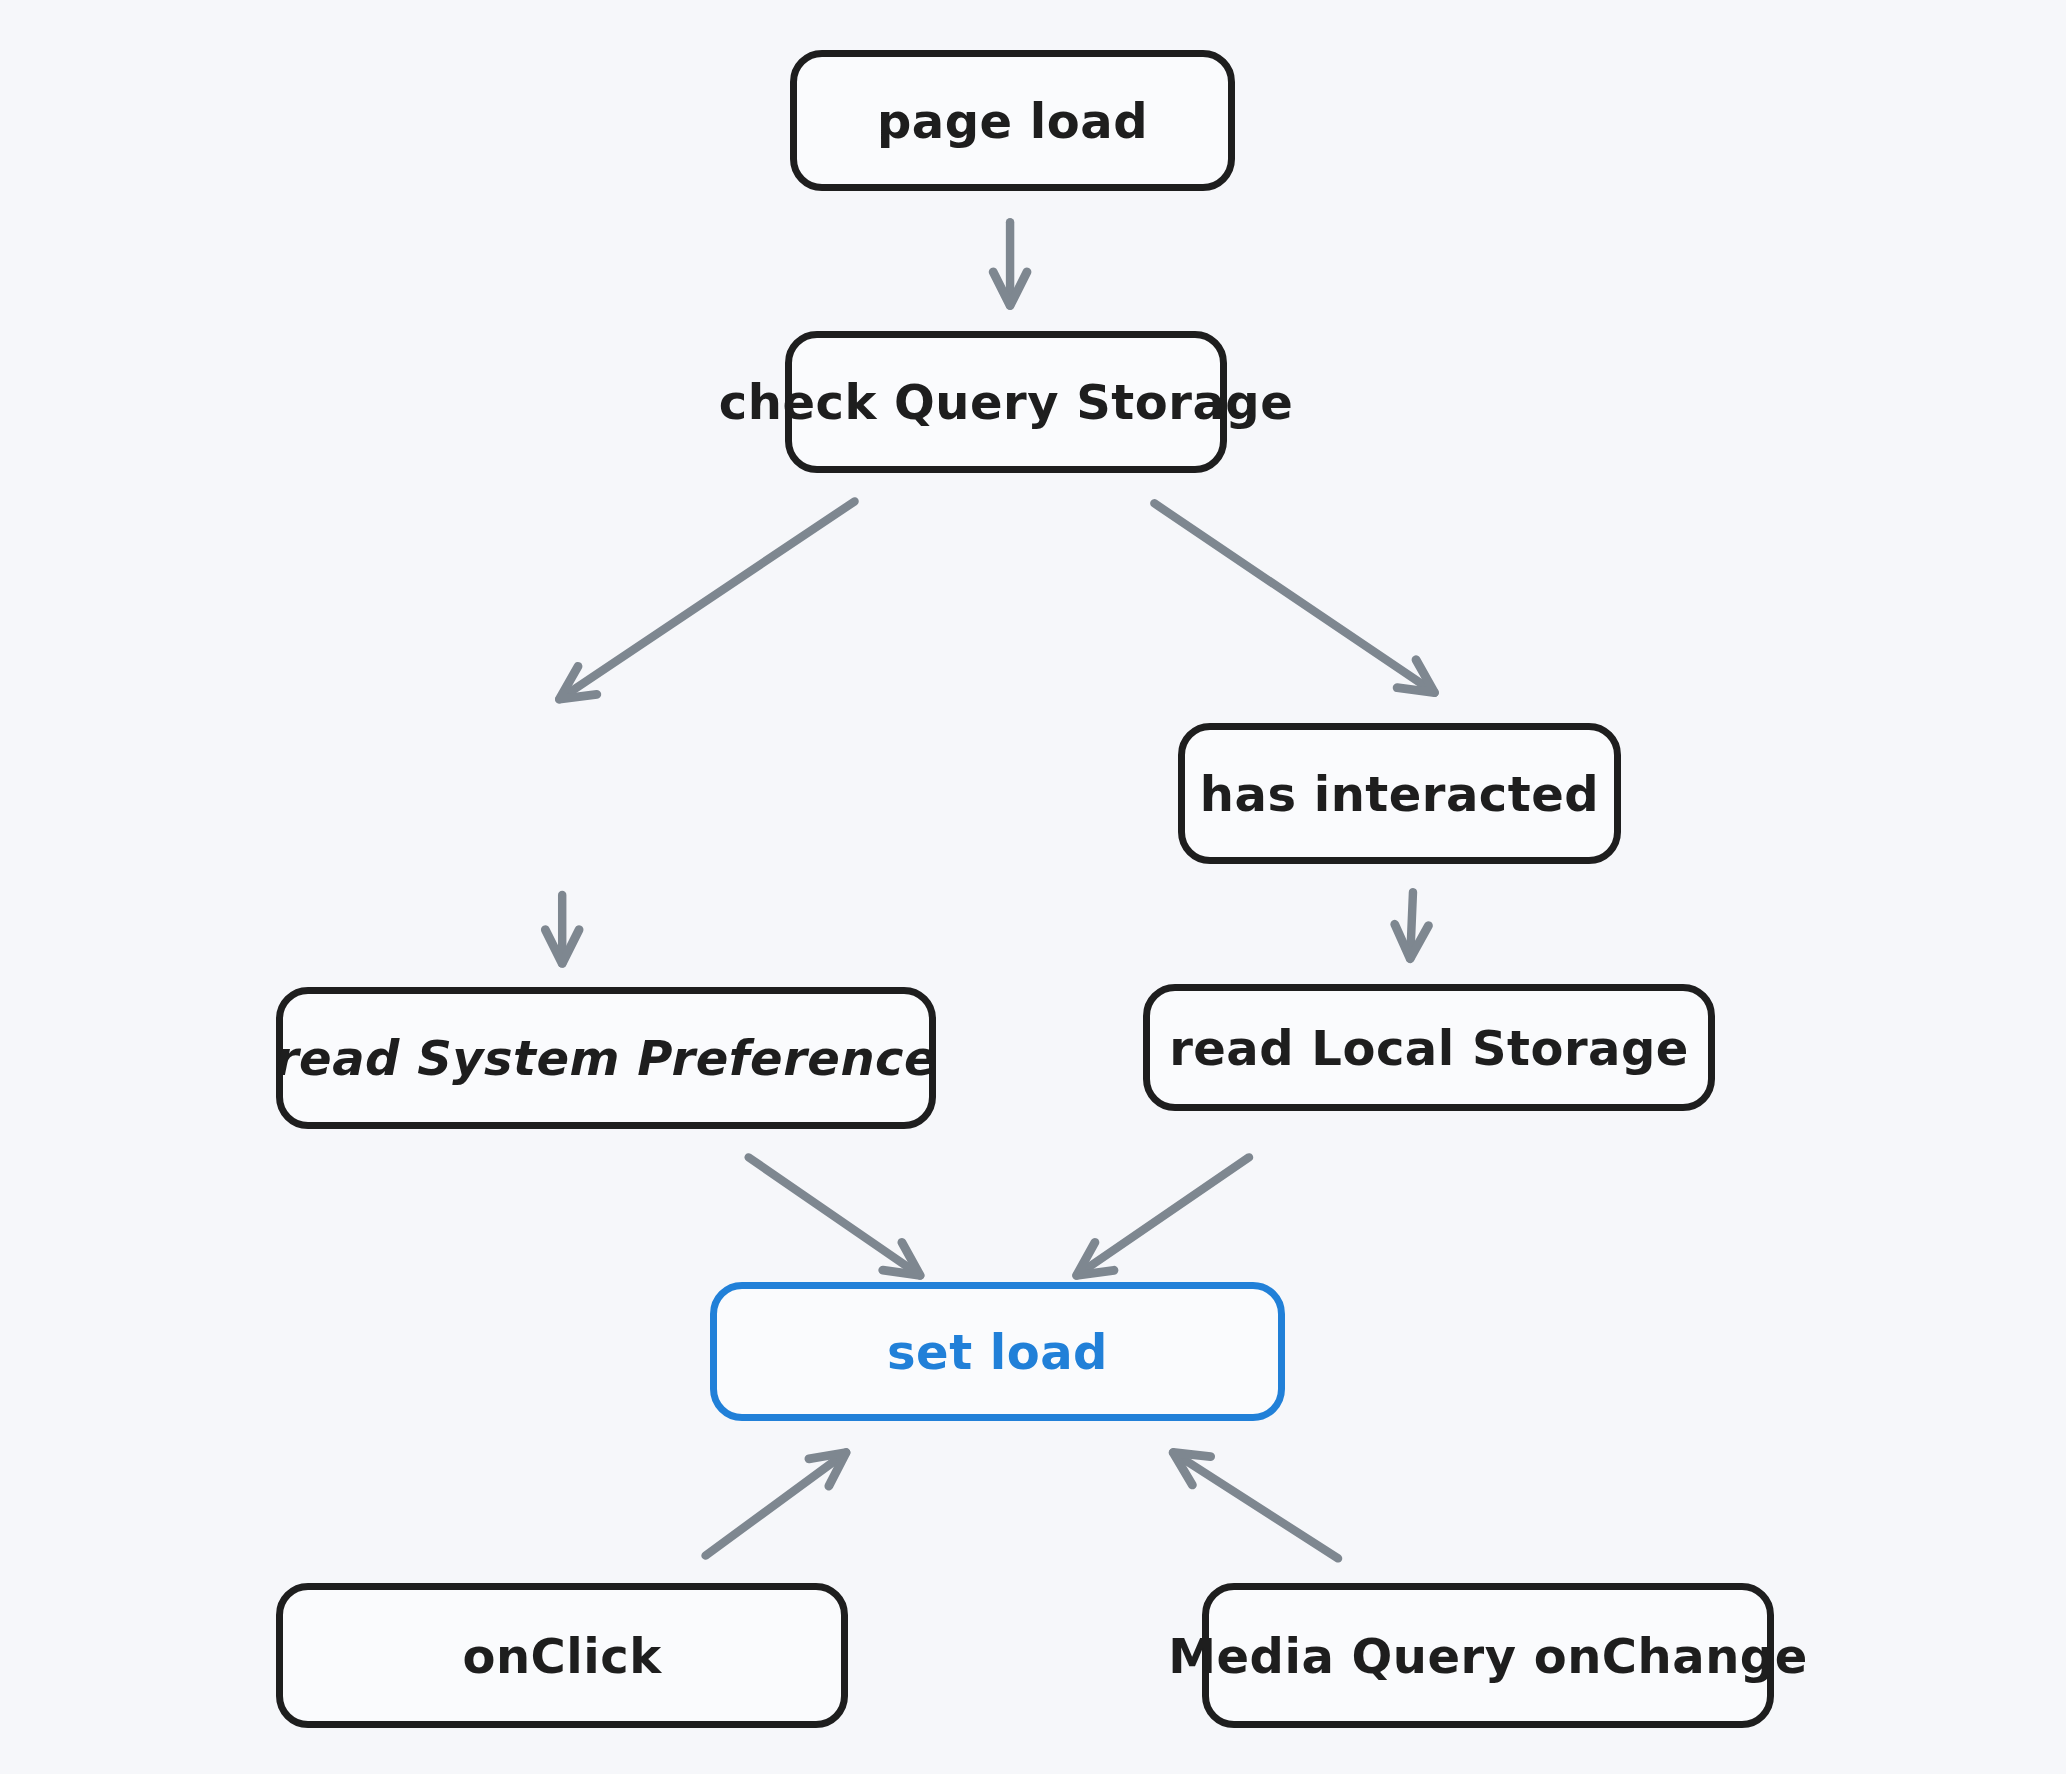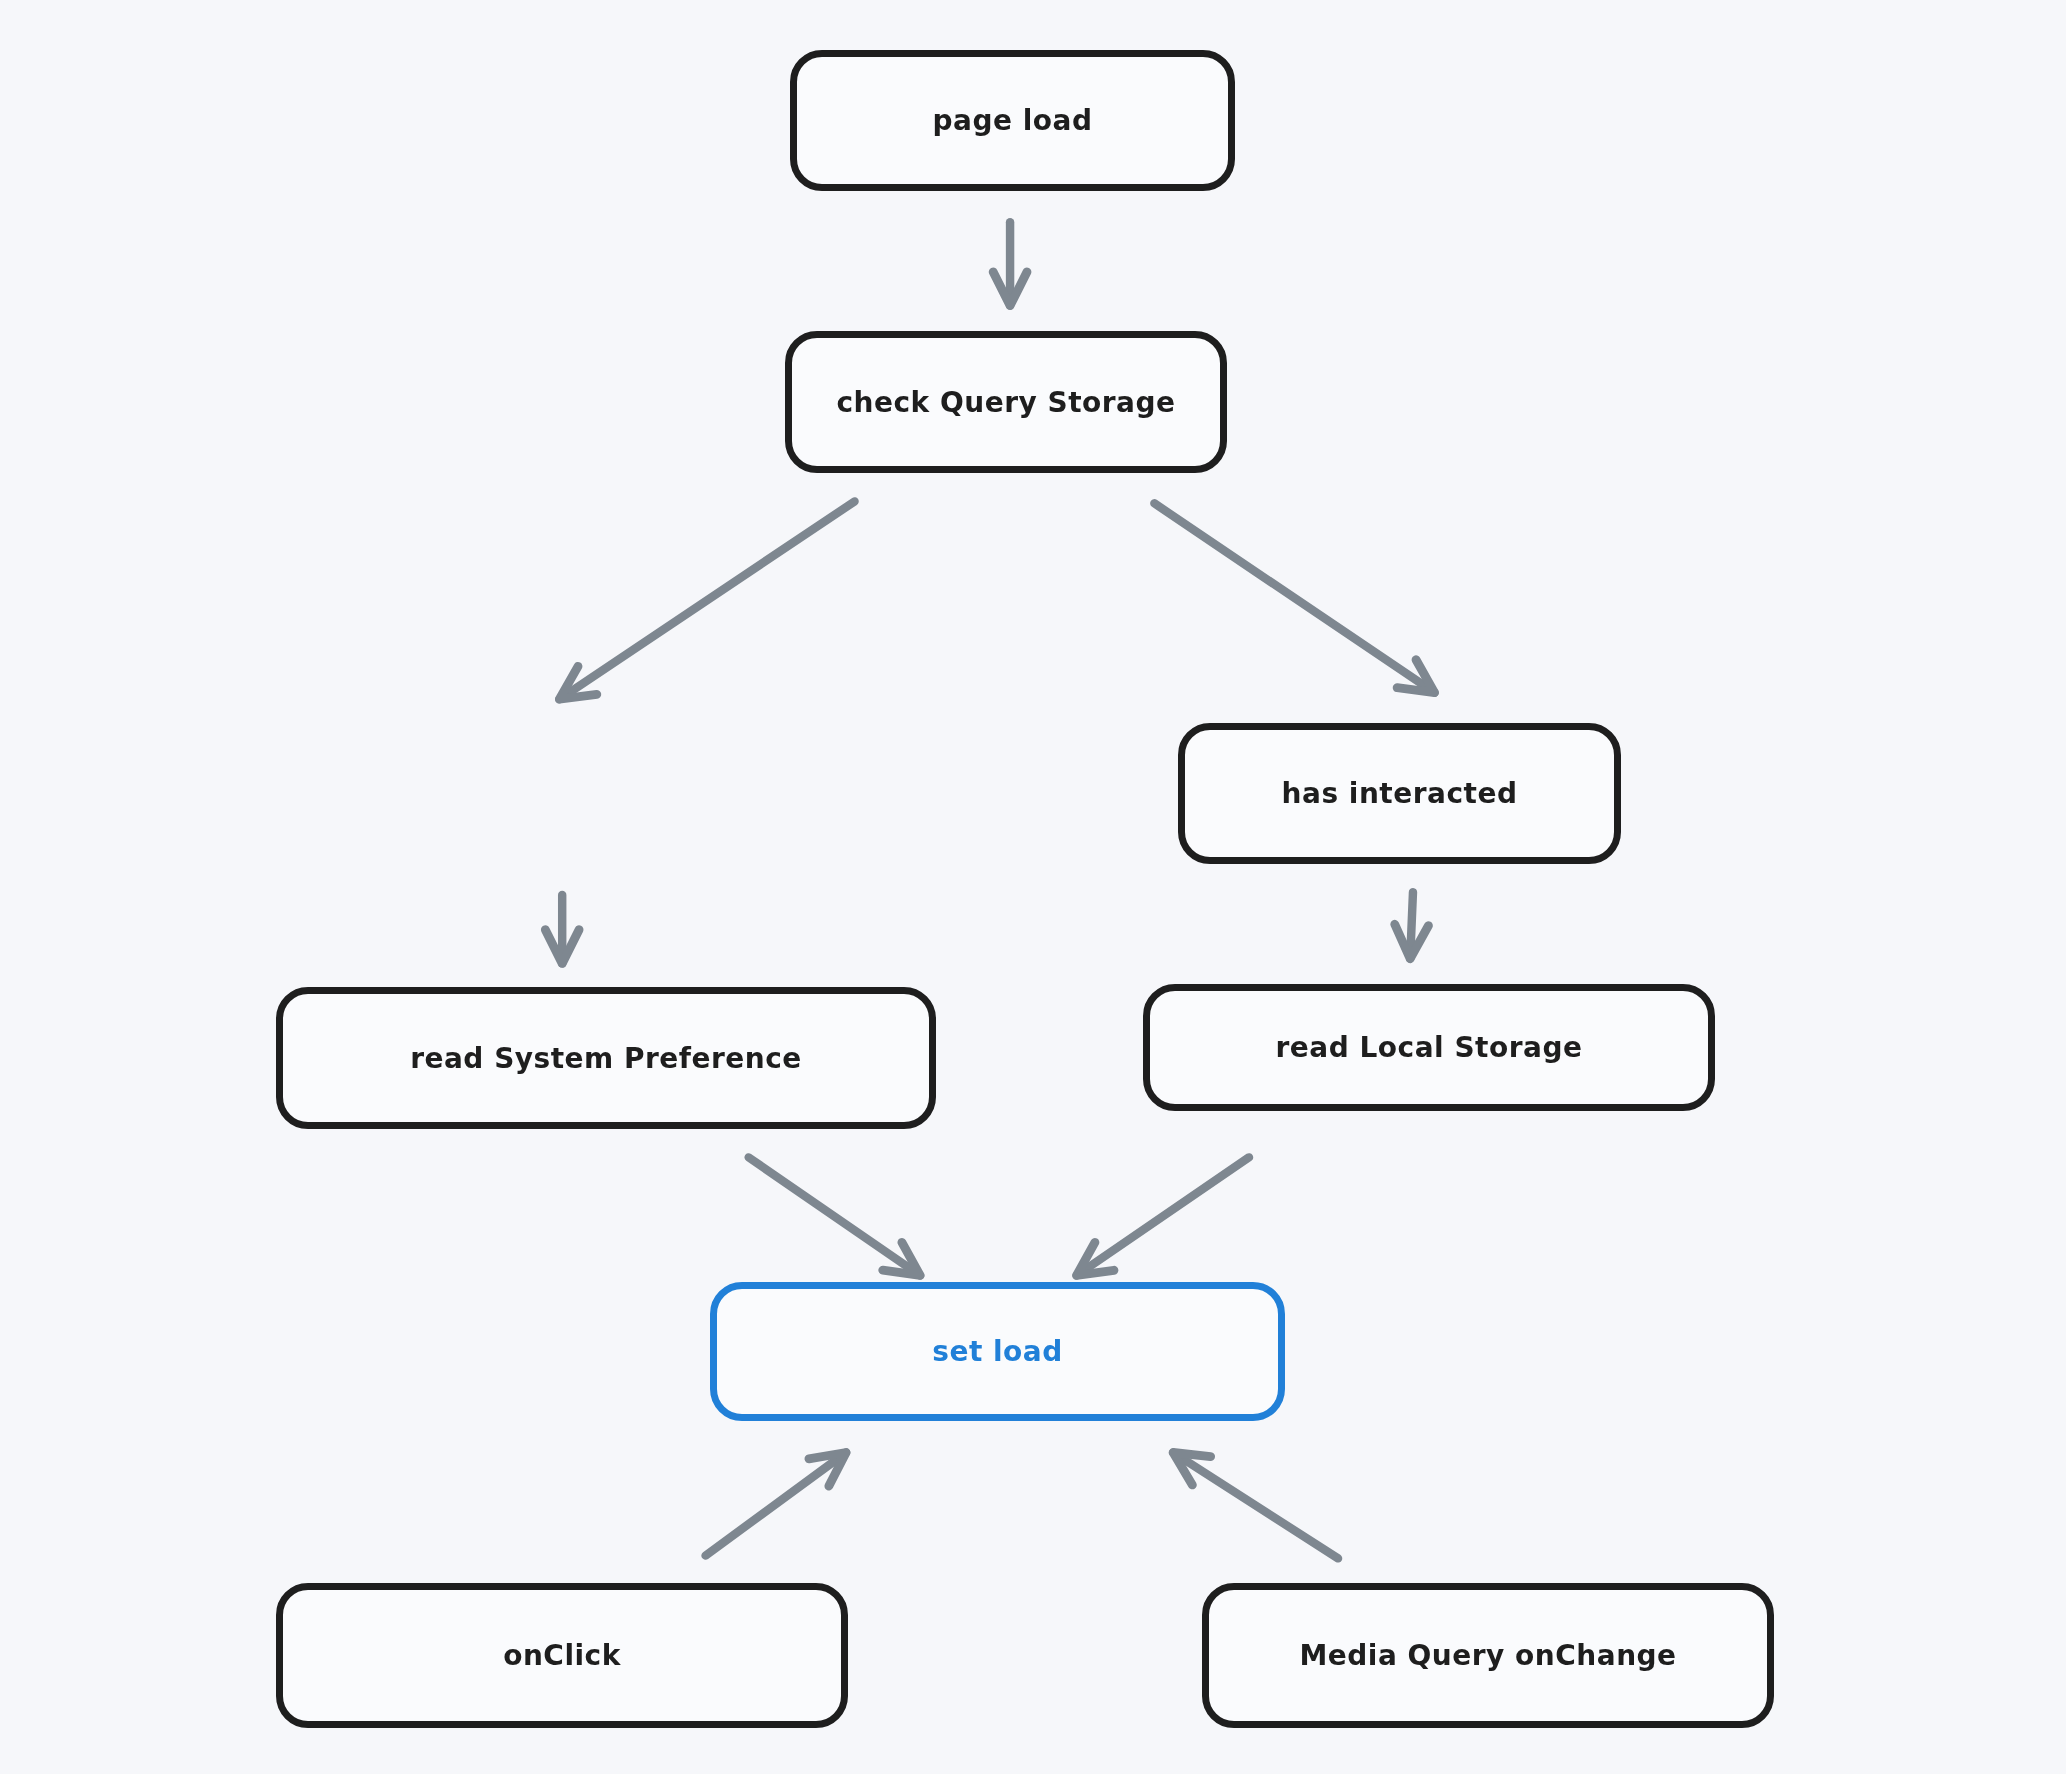--- a/index.html
+++ b/index.html
@@ -38,21 +38,21 @@
   }
   .node{
     position:absolute;
     display:flex;align-items:center;justify-content:center;
     background:var(--node-fill);
     border:7.5px solid var(--node-stroke);
     border-radius:32px;
     color:var(--node-stroke);
   }
   .node-label{
-    font-size:28px;
+    font-size:48px;
     font-weight:bold;
     letter-spacing:0.5px;
     white-space:nowrap;
   }
   .node.accent{
     border-color:var(--accent-stroke);
     color:var(--accent-stroke);
   }
 </style>
 </head>
@@ -101,21 +101,21 @@
 
   <div class="node" style="left:785px;top:331px;width:442px;height:142px;">
     <span class="node-label">check Query Storage</span>
   </div>
 
 
   <div class="node" style="left:1178px;top:723px;width:443px;height:141px;">
     <span class="node-label">has interacted</span>
   </div>
 
-  <div class="node" style="left:276px;top:987px;width:660px;height:142px;">
+  <div class="node" style="left:276px;top:987px;width:660px;height:142px;font-style:italic;">
     <span class="node-label">read System Preference</span>
   </div>
 
   <div class="node" style="left:1143px;top:984px;width:572px;height:127px;">
     <span class="node-label">read Local Storage</span>
   </div>
 
   <div class="node accent" style="left:710px;top:1282px;width:575px;height:139px;">
     <span class="node-label">set load</span>
   </div>

